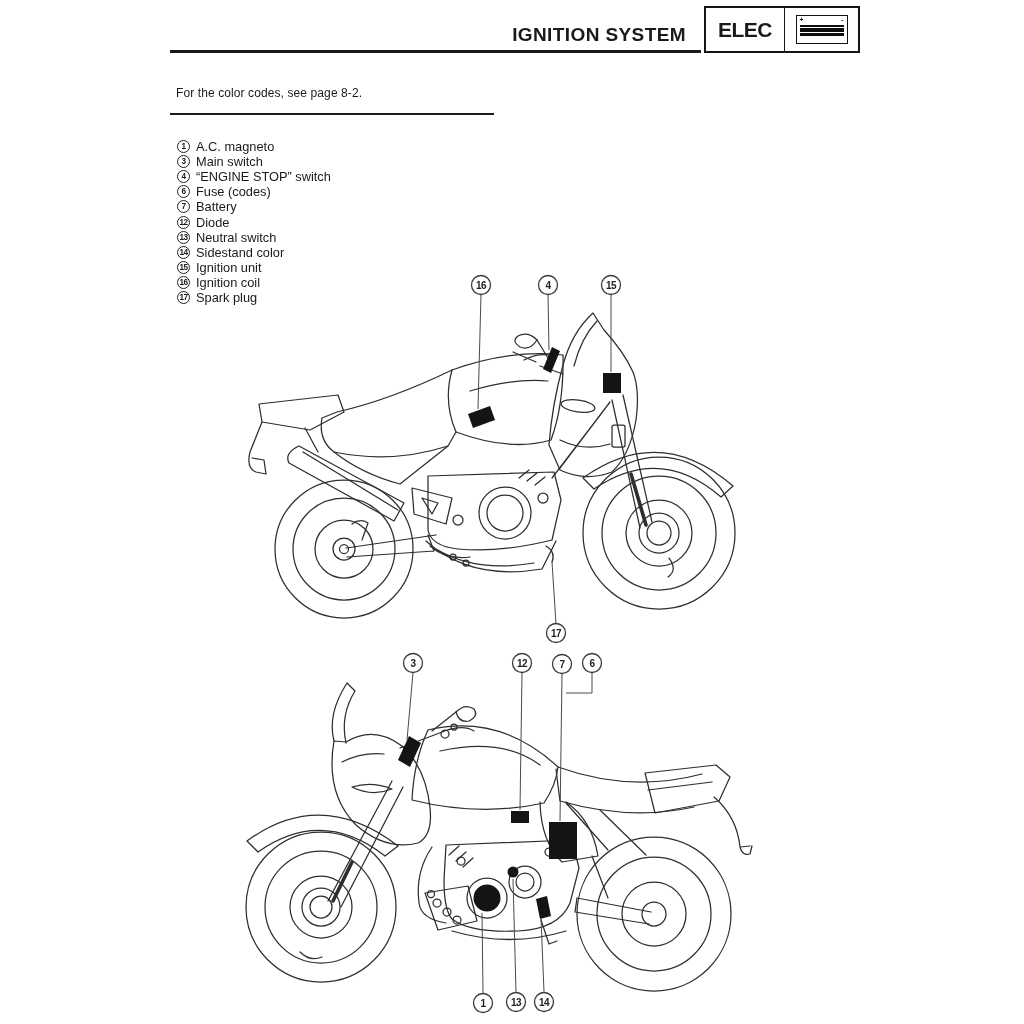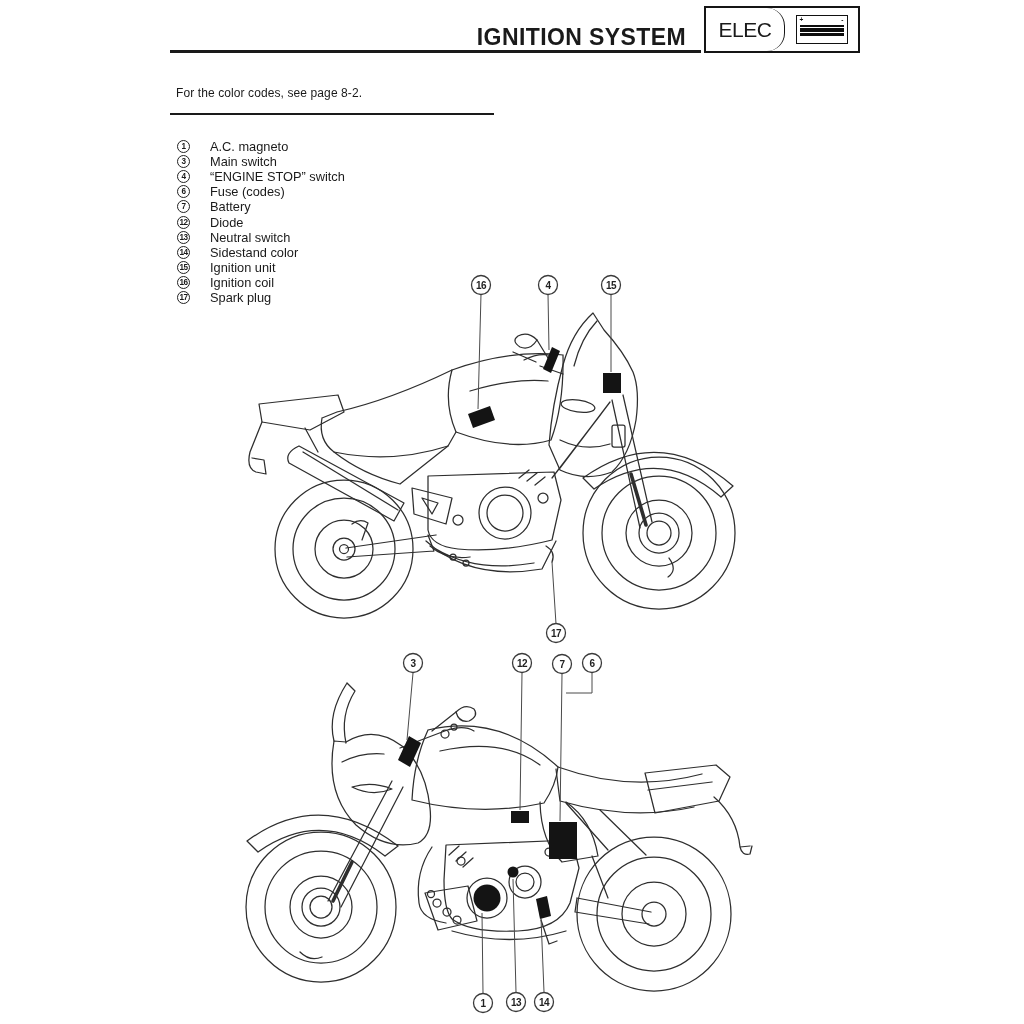--- a/index.html
+++ b/index.html
@@ -2,49 +2,49 @@
 <html><head>
 <meta charset="utf-8">
 <style>
   html,body{margin:0;padding:0;background:#e8e8e8;}
   .page{
     position:relative;width:1024px;height:1024px;background:#ffffff;
     font-family:"Liberation Sans",sans-serif;color:#1a1a1a;overflow:hidden;
   }
   .page-title{
     position:absolute;left:170px;top:24px;width:516px;text-align:right;
-    font-size:23px;font-weight:bold;letter-spacing:.4px;
+    font-size:19px;font-weight:bold;letter-spacing:.4px;
   }
   .title-rule{position:absolute;left:170px;top:50px;width:531px;height:3px;background:#1a1a1a;}
   .elec-box{
     position:absolute;left:704px;top:6px;width:156px;height:47px;
     border:2.5px solid #151515;display:flex;background:#fff;box-sizing:border-box;
   }
   .elec-label{
     width:78px;border-right:1.5px solid #151515;display:flex;align-items:center;
-    justify-content:center;font-size:21px;font-weight:normal;letter-spacing:-.5px;border-radius:18px;
+    justify-content:center;font-size:21px;font-weight:bold;letter-spacing:-.5px;
   }
   .elec-icon-cell{flex:1;display:flex;align-items:center;justify-content:center;}
   .battery{width:52px;height:29px;border:1.6px solid #111;box-sizing:border-box;padding:1px 3px 2px 3px;}
   .battery-terminals{display:flex;justify-content:space-between;font-size:6.5px;line-height:6px;font-weight:bold;color:#111;}
   .battery-bar{height:3.2px;background:#0d0d0d;margin-top:1.6px;}
   .battery-bar.b1{height:2.2px;}
   .note-row{position:absolute;left:176px;top:63px;width:312px;display:flex;align-items:center;}
   .note-label{font-size:13.5px;font-weight:bold;letter-spacing:.2px;}
   .note-line{flex:1;height:2.4px;background:#1a1a1a;margin-left:9px;margin-top:3px;}
   .note-text{position:absolute;left:176px;top:86px;font-size:12px;letter-spacing:.1px;}
   .note-rule-bottom{position:absolute;left:170px;top:113px;width:324px;height:2.4px;background:#1a1a1a;}
   .legend{position:absolute;left:177px;top:139px;}
   .legend-row{display:flex;align-items:center;height:15.1px;}
   .lnum{
     width:13px;height:13px;flex:0 0 13px;border:1.1px solid #222;border-radius:50%;
     font-size:8.2px;font-weight:bold;display:flex;align-items:center;justify-content:center;
     box-sizing:border-box;letter-spacing:-.5px;
   }
-  .llabel{margin-left:20px;font-size:12.8px;white-space:nowrap;}
+  .llabel{margin-left:6px;font-size:12.8px;white-space:nowrap;}
   svg.diagram{position:absolute;left:0;top:0;}
   .art{fill:none;stroke:#2e2e2e;stroke-width:1.25;stroke-linecap:round;stroke-linejoin:round;}
   .art-thick{fill:none;stroke:#2e2e2e;stroke-width:3.6;stroke-linecap:round;}
   .marker{fill:#141414;stroke:none;}
   .leader{fill:none;stroke:#4a4a4a;stroke-width:1;}
   .co-circle{fill:#ffffff;stroke:#3a3a3a;stroke-width:1.3;}
   .co-num{font-family:"Liberation Sans",sans-serif;font-size:10px;font-weight:bold;fill:#222;text-anchor:middle;letter-spacing:-.6px;}
 </style>
 </head>
 <body>

